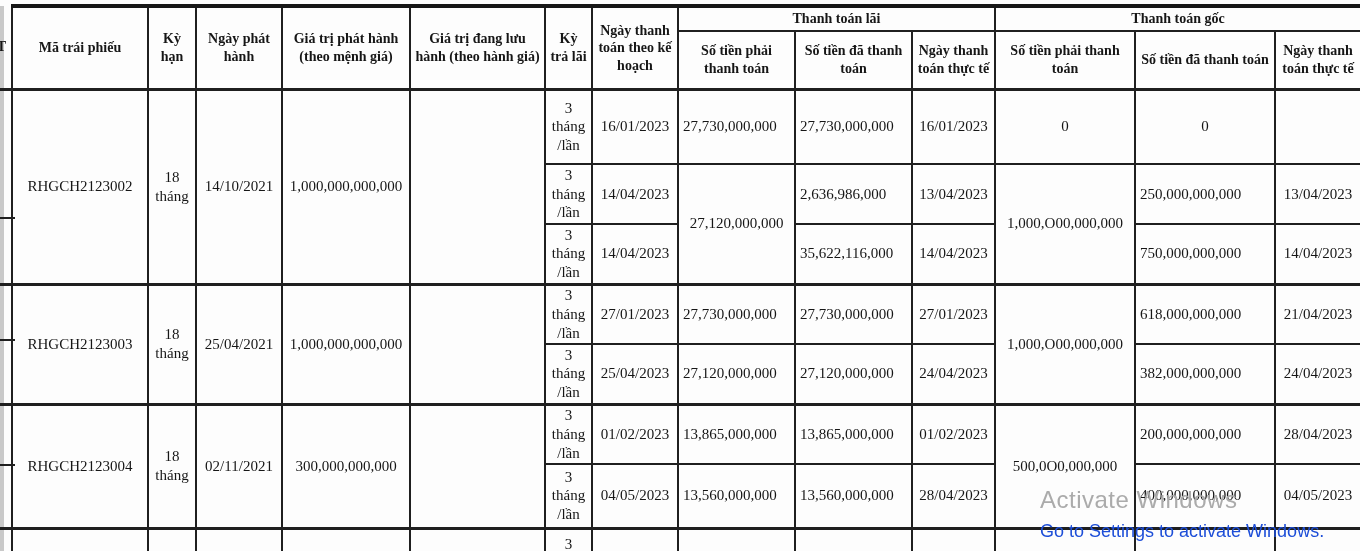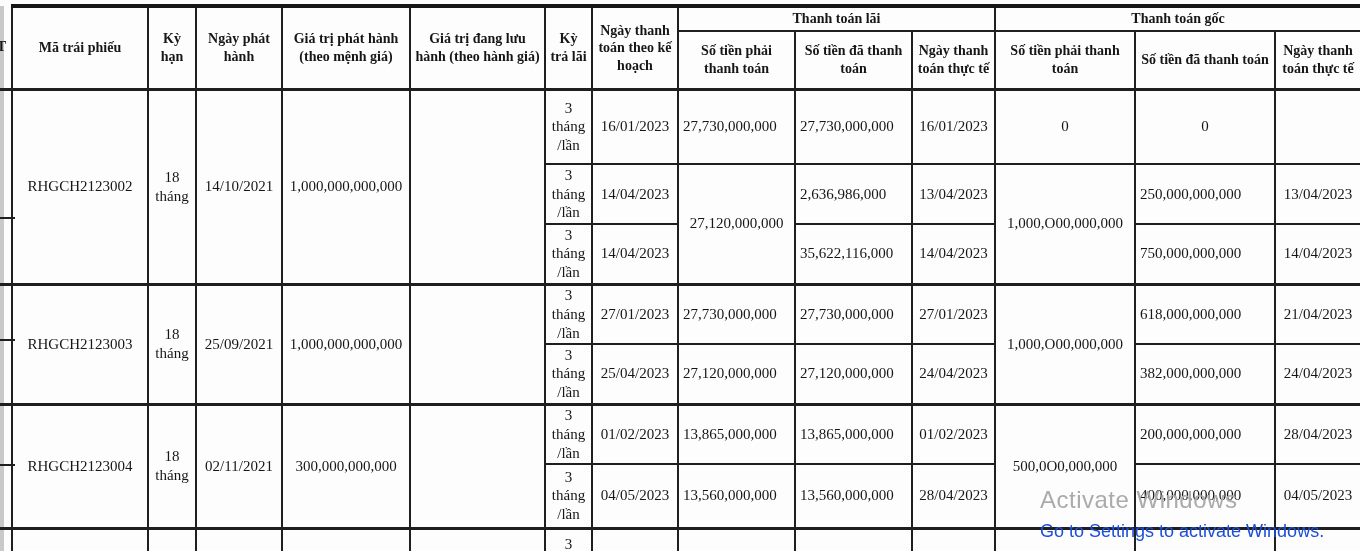--- a/index.html
+++ b/index.html
@@ -127,21 +127,21 @@
         <td class="amt">35,622,116,000</td>
         <td class="ctr">14/04/2023</td>
         <td class="amt">750,000,000,000</td>
         <td class="ctr edgecol">14/04/2023</td>
       </tr>
 
       <tr class="r4 bond-start">
         <td class="stt" rowspan="2"></td>
         <td class="ctr" rowspan="2">RHGCH2123003</td>
         <td class="ctr" rowspan="2">18 tháng</td>
-        <td class="ctr" rowspan="2">25/09/2021</td>
+        <td class="ctr" rowspan="2">25/04/2021</td>
         <td class="ctr" rowspan="2">1,000,000,000,000</td>
         <td class="ctr" rowspan="2"></td>
         <td class="period">3 tháng /lần</td>
         <td class="ctr">27/01/2023</td>
         <td class="amt">27,730,000,000</td>
         <td class="amt">27,730,000,000</td>
         <td class="ctr">27/01/2023</td>
         <td class="ctr" rowspan="2">1,000,O00,000,000</td>
         <td class="amt">618,000,000,000</td>
         <td class="ctr edgecol">21/04/2023</td>

